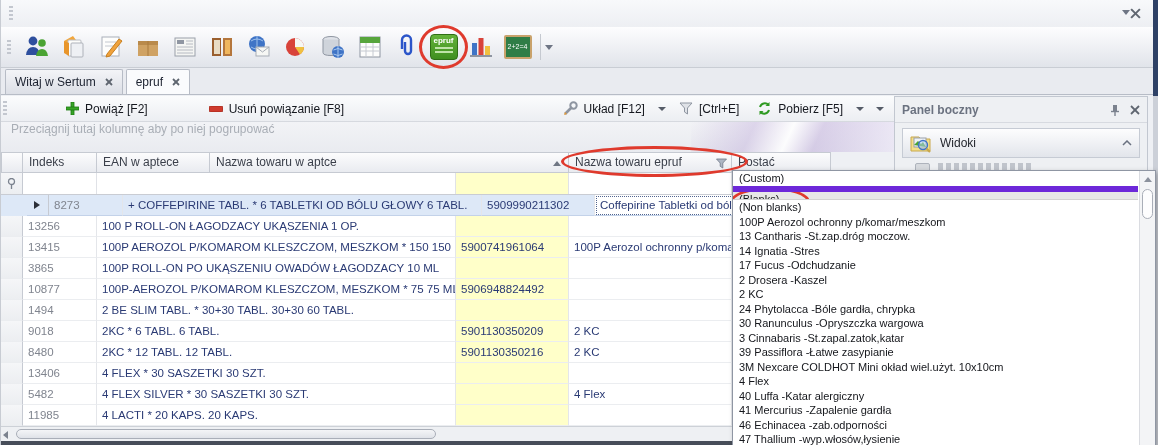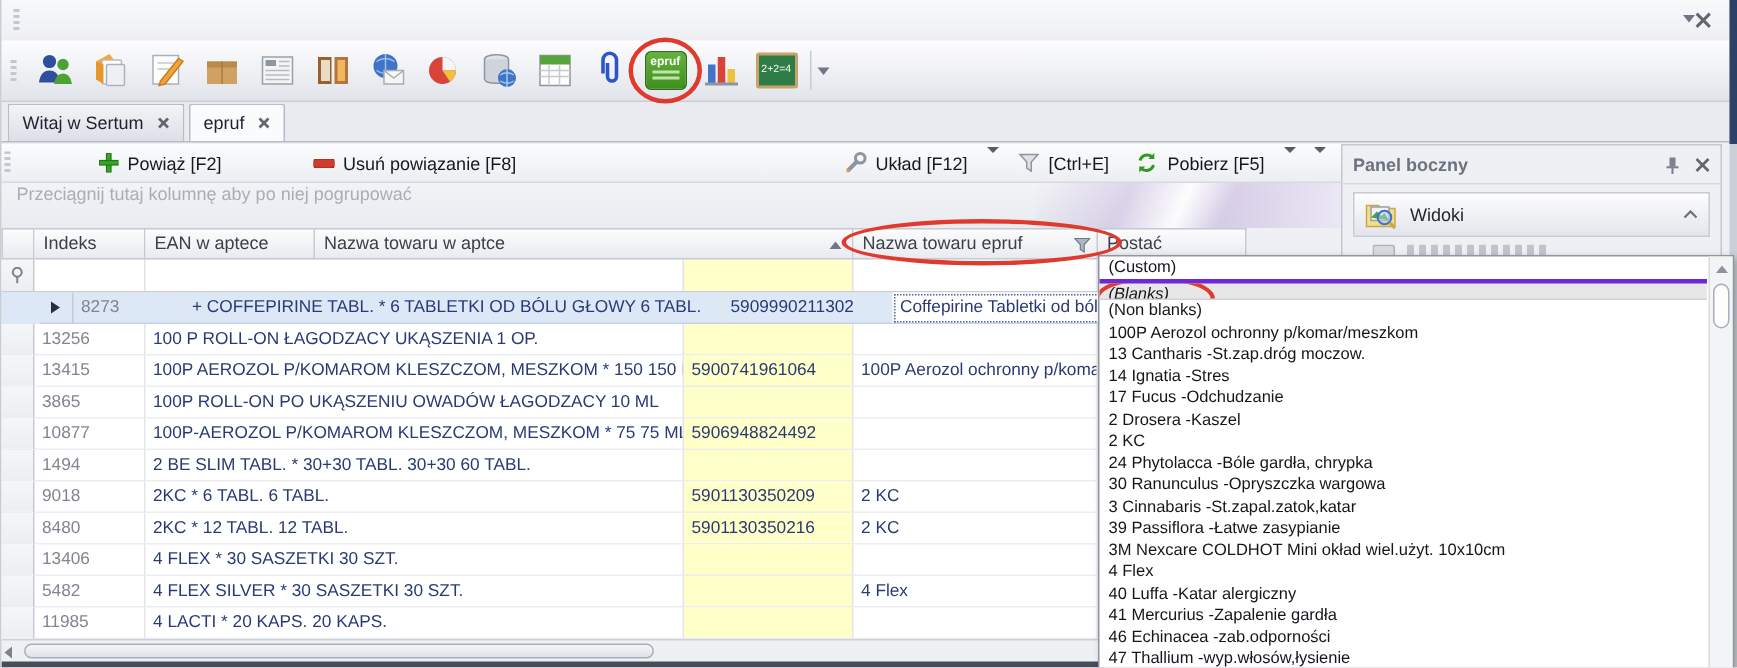--- a/index.html
+++ b/index.html
@@ -40,21 +40,21 @@
        border-radius:2px 2px 0 0;margin-right:3px;}
   .tab.active{background:#fafbfd;}
   .tabstrip-close{position:absolute;right:17px;top:8px;}
   
   .cmdbar{position:absolute;left:0;top:96px;width:893px;height:26px;display:flex;align-items:center;
           background:linear-gradient(#fbfcfd,#eceef2);border-bottom:1px solid #d6d9df;font-size:12px;color:#15181f;gap:43px;}
   .cbtn{display:flex;align-items:center;gap:6px;padding:0 9px;height:22px;}
   .cbtn .lbl{white-space:nowrap;}
   .drop-arrow{width:0;height:0;border-left:4px solid transparent;border-right:4px solid transparent;
               border-top:4px solid #565c68;margin:0 4px;}
-  .right-cluster{margin-left:auto;display:flex;padding-right:6px;}
+  .right-cluster{margin-left:auto;display:flex;align-items:center;padding-right:6px;}
   
   .groupbar{position:absolute;left:0;top:122px;width:893px;height:30px;
             background:linear-gradient(#f2f3f6,#e9ebf0);display:flex;align-items:flex-start;
             padding-left:10px;font-size:12px;color:#a9aeb6;}
   .swoosh{position:absolute;left:690px;top:122px;width:203px;height:30px;
           background:linear-gradient(115deg,rgba(167,136,205,0) 0%,rgba(167,136,205,.28) 30%,
                      rgba(255,255,255,.85) 48%,rgba(167,136,205,.32) 62%,rgba(236,228,248,.5) 100%);}
   
   .grid{position:absolute;left:0;top:152px;width:893px;font-size:11.5px;}
   .hrow{display:flex;height:21px;}
@@ -98,21 +98,21 @@
              background:linear-gradient(#fdfdfe,#e2e5eb);border:1px solid #c6cbd4;font-size:12px;color:#23262d;}
   .views-bar .chev{margin-left:auto;}
   .panel-part{margin:5px 0 0 20px;display:flex;gap:8px;align-items:flex-start;height:9px;overflow:hidden;}
   .part-icon{width:15px;height:12px;background:#d7dade;border:1px solid #aeb3bc;border-radius:2px;}
   .part-text{width:96px;height:10px;background:repeating-linear-gradient(90deg,#9aa0ab 0 5px,transparent 5px 8px);opacity:.55;}
   
   .fdrop{position:absolute;left:731px;top:170px;width:424px;height:277px;background:#fff;
          border:1px solid #8f96a3;box-shadow:2px 2px 5px rgba(0,0,0,.28);z-index:50;padding-right:17px;}
   .ditem{height:14.5px;line-height:14.4px;font-size:11px;color:#14161b;padding-left:6px;
          white-space:nowrap;overflow:hidden;position:relative;}
-  .ditem.highlighted{background:#e7e7e7;border-top:3px solid #6d28d9;border-bottom:1px solid #d2d2d2;font-style:italic;}
+  .ditem.highlighted{background:#e7e7e7;border-top:6px solid #6d28d9;border-bottom:1px solid #d2d2d2;}
   .ditem.ringed::after{content:"";position:absolute;left:-3px;top:-5px;width:74px;height:24px;
          border:3px solid #df3a2d;border-radius:50%;pointer-events:none;z-index:100;}
   .dscroll{position:absolute;right:0;top:0;bottom:0;width:16px;background:#f3f4f6;border-left:1px solid #dadce1;}
   .ds-up{position:absolute;top:6px;left:4px;width:0;height:0;border-left:4px solid transparent;
          border-right:4px solid transparent;border-bottom:5px solid #8b919d;}
   .ds-thumb{position:absolute;top:18px;left:2px;width:11px;height:30px;background:#fdfdfe;
             border:1px solid #a9aeb8;border-radius:6px;}
   
   .ring-header{left:560px;top:146px;width:187px;height:31px;}
   

